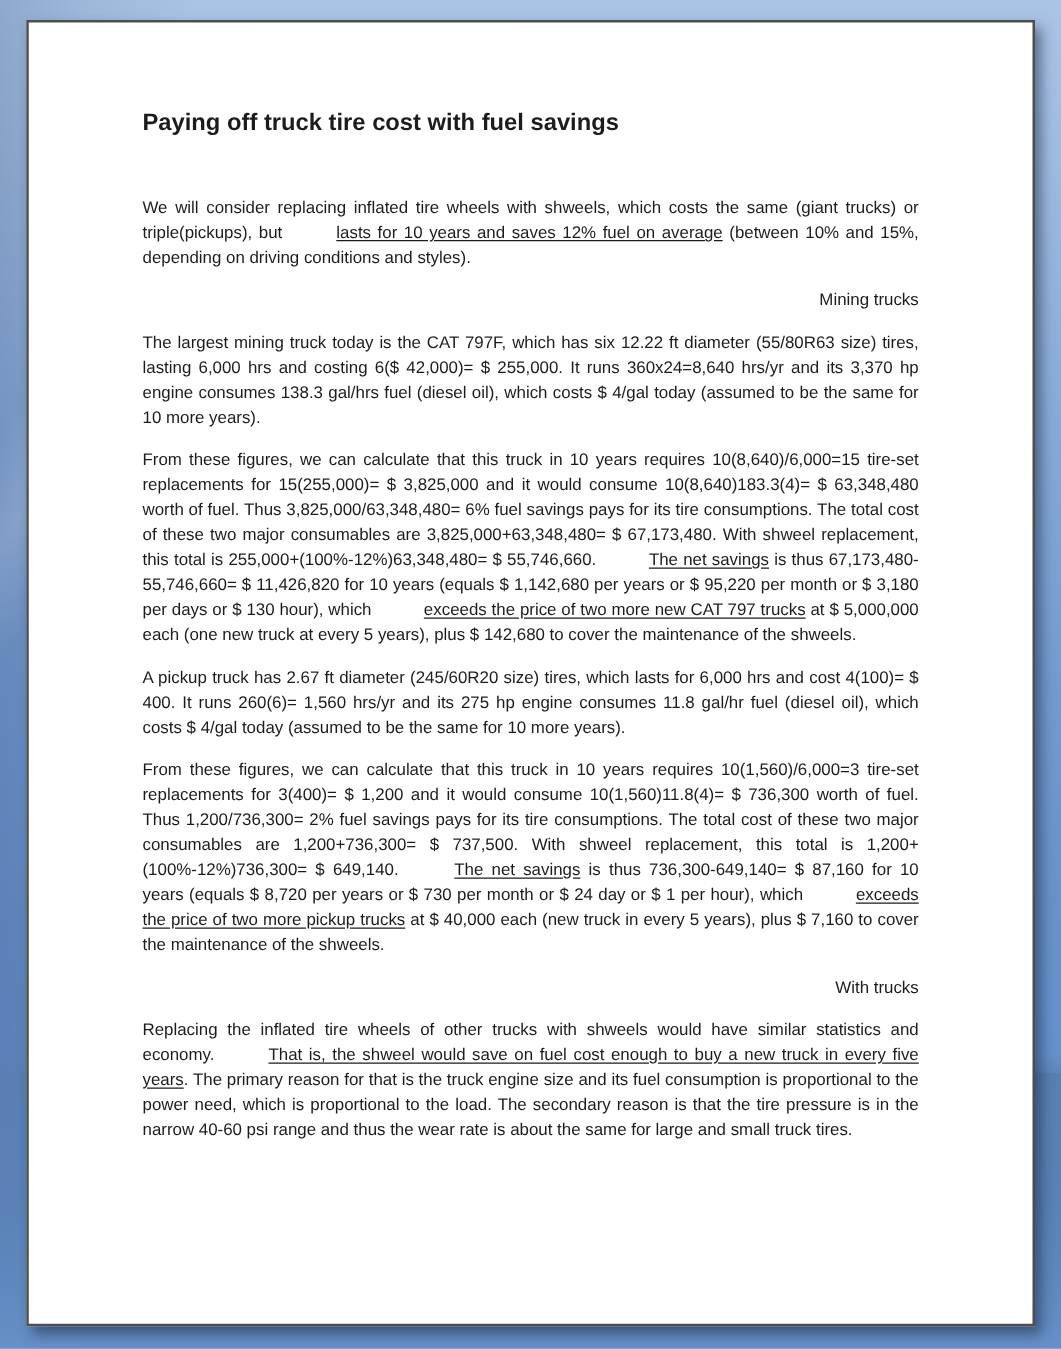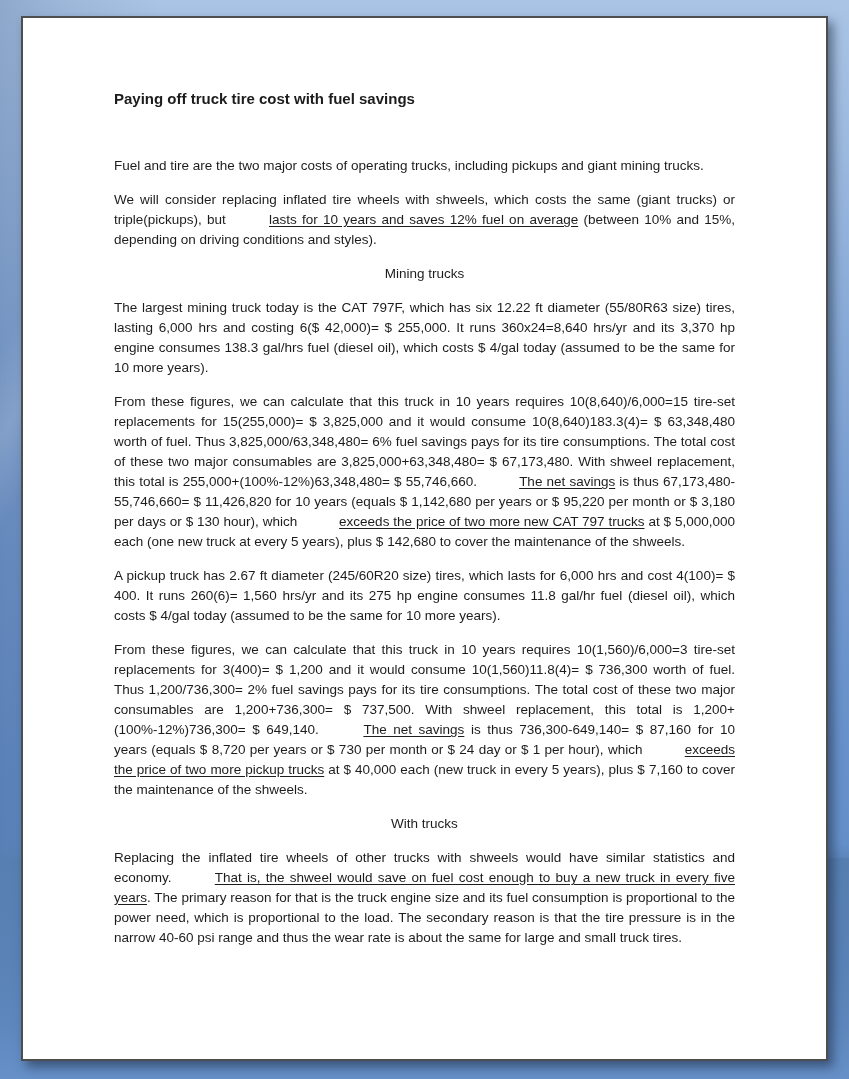--- a/index.html
+++ b/index.html
@@ -68,56 +68,55 @@
     box-shadow: 5px 6px 10px rgba(25, 38, 60, 0.55);
   }
   .page-content {
     box-sizing: border-box;
     width: 100%;
     height: 100%;
     padding: 71px 91px 40px 91px;
     color: #1c1c1c;
   }
   .doc-title {
-    font-size: 15px;
+    font-size: 19px;
     line-height: 20px;
     font-weight: bold;
     margin: 0 0 47px 0;
   }
   .paragraph, .heading {
     font-size: 13.5px;
     line-height: 20px;
     margin: 0 0 14px 0;
     font-weight: normal;
   }
   .paragraph {
     text-align: justify;
   }
   .heading {
-    text-align: center;
+    text-align: right;
   }
   .paragraph u {
     text-decoration: underline;
     text-underline-offset: 2px;
     padding-left: 38px;
   }
 </style>
 </head>
 <body>
 
 <div class="desktop">
   <div class="bg-left-shade"></div>
   <div class="bg-streak"></div>
   <div class="bg-band"></div>
 
   <div class="page">
     <div class="page-content">
       <h1 class="doc-title">Paying off truck tire cost with fuel savings</h1>
       <div>
-          <p class="paragraph"><span>Fuel and tire are the two major costs of operating trucks, including pickups and giant mining trucks.</span></p>
           <p class="paragraph"><span>We will consider replacing inflated tire wheels with shweels, which costs the same (giant trucks) or triple(pickups), but </span><u>lasts for 10 years and saves 12% fuel on average</u><span> (between 10% and 15%, depending on driving conditions and styles).</span></p>
           <h2 class="heading"><span>Mining trucks</span></h2>
           <p class="paragraph"><span>The largest mining truck today is the CAT 797F, which has six 12.22 ft diameter (55/80R63 size) tires, lasting 6,000 hrs and costing 6($ 42,000)= $ 255,000.  It runs 360x24=8,640 hrs/yr and its 3,370 hp engine consumes 138.3 gal/hrs fuel (diesel oil), which costs $ 4/gal today (assumed to be the same for 10 more years).</span></p>
           <p class="paragraph"><span>From these figures, we can calculate that this truck in 10 years requires 10(8,640)/6,000=15 tire-set replacements for 15(255,000)= $ 3,825,000 and it would consume 10(8,640)183.3(4)= $ 63,348,480 worth of fuel. Thus 3,825,000/63,348,480= 6% fuel savings pays for its tire consumptions. The total cost of these two major consumables are 3,825,000+63,348,480= $ 67,173,480. With shweel replacement, this total is 255,000+(100%-12%)63,348,480= $ 55,746,660. </span><u>The net savings</u><span> is thus 67,173,480-55,746,660= $ 11,426,820 for 10 years (equals $ 1,142,680 per years or $ 95,220 per month or $ 3,180 per days or $ 130 hour), which </span><u>exceeds the price of two more new CAT 797 trucks</u><span> at $ 5,000,000 each (one new truck at every 5 years), plus $ 142,680 to cover the maintenance of the shweels.</span></p>
           <p class="paragraph"><span>A pickup truck has 2.67 ft diameter (245/60R20 size) tires, which lasts for 6,000 hrs and cost 4(100)= $ 400. It runs 260(6)= 1,560 hrs/yr and its 275 hp engine consumes 11.8 gal/hr fuel (diesel oil), which costs $ 4/gal today (assumed to be the same for 10 more years).</span></p>
           <p class="paragraph"><span>From these figures, we can calculate that this truck in 10 years requires 10(1,560)/6,000=3 tire-set replacements for 3(400)= $ 1,200 and it would consume 10(1,560)11.8(4)= $ 736,300  worth of fuel. Thus 1,200/736,300= 2% fuel savings pays for its tire consumptions. The total cost of these two major consumables are 1,200+736,300= $ 737,500. With shweel replacement, this total is 1,200+(100%-12%)736,300= $ 649,140. </span><u>The net savings</u><span> is thus 736,300-649,140= $ 87,160 for 10 years (equals $ 8,720 per years or $ 730 per month or $ 24 day or $ 1 per hour), which </span><u>exceeds the price of two more pickup trucks</u><span> at $ 40,000 each (new truck in every 5 years), plus $ 7,160 to cover the maintenance of the shweels.</span></p>
           <h2 class="heading"><span>With trucks</span></h2>
           <p class="paragraph"><span>Replacing the inflated tire wheels of other trucks with shweels would have similar statistics and economy.  </span><u>That is, the shweel would save on fuel cost enough to buy a new truck in every five years</u><span>. The primary reason for that is the truck engine size and its fuel consumption is proportional to the power need, which is proportional to the load.  The secondary reason is that the tire pressure is in the narrow 40-60 psi range and thus the wear rate is about the same for large and small truck tires.</span></p>
         </div>
     </div>

